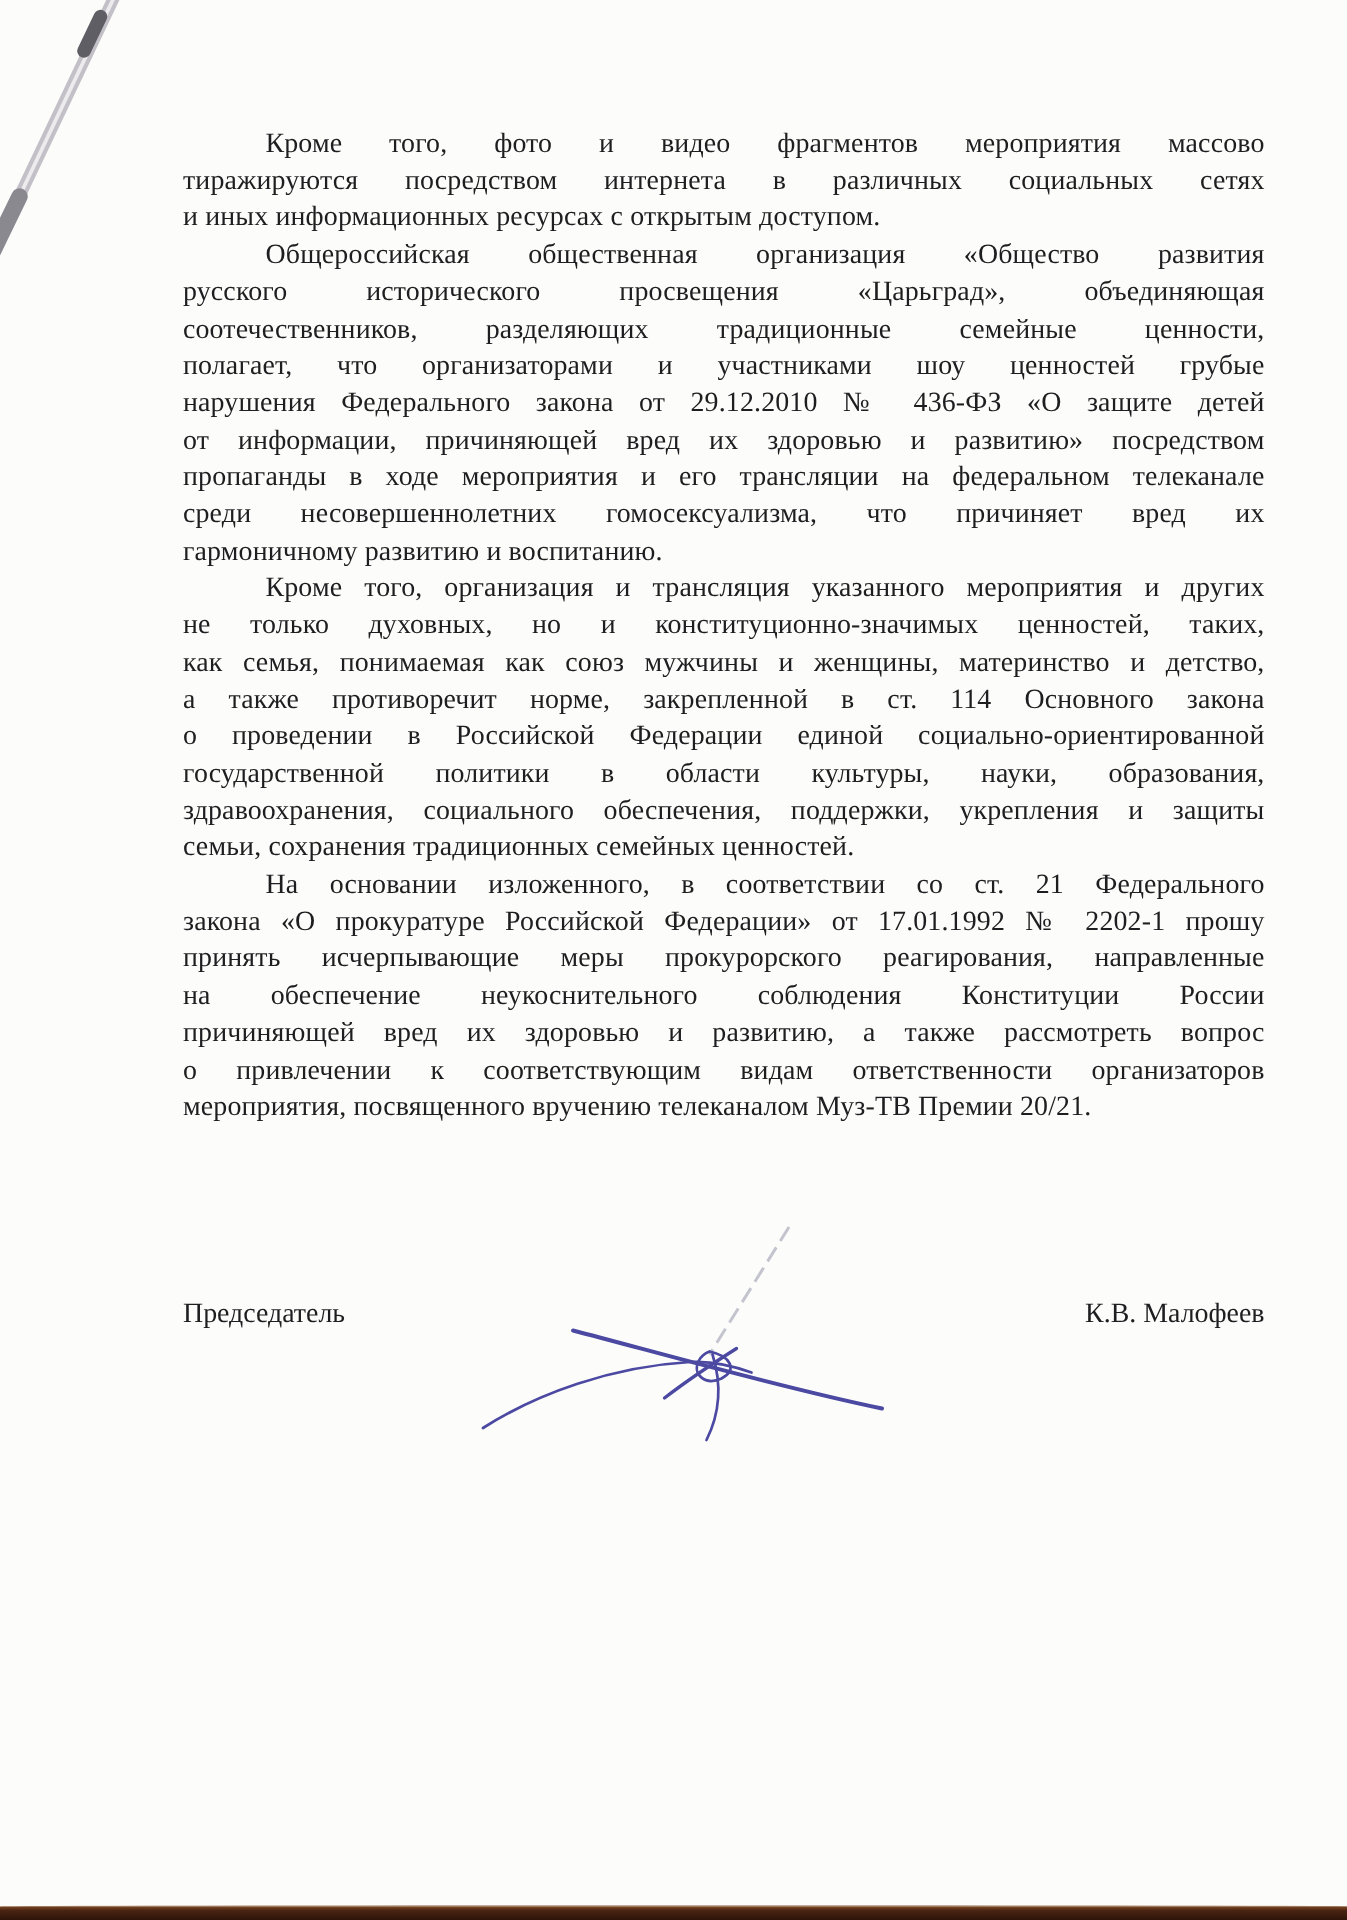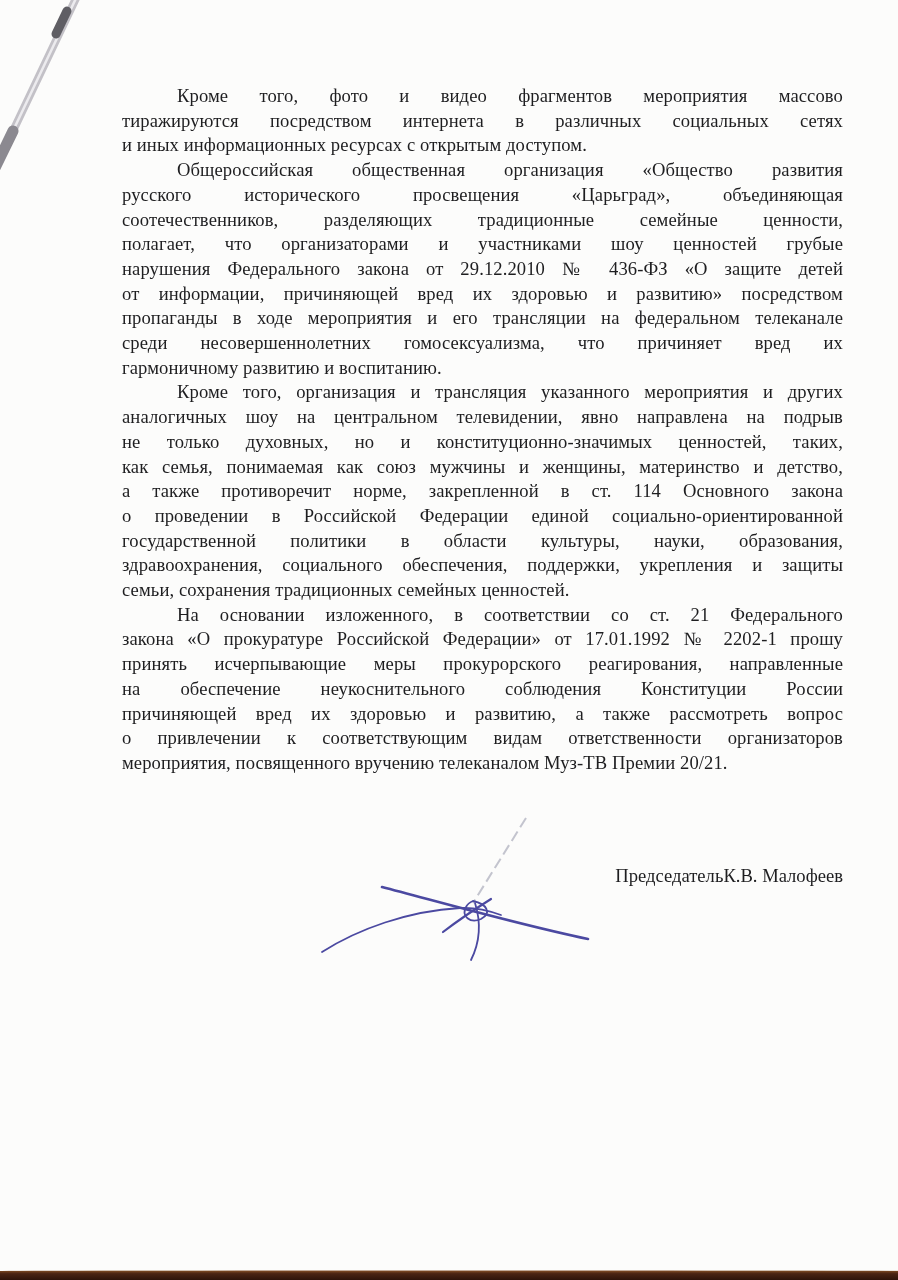--- a/index.html
+++ b/index.html
@@ -47,21 +47,21 @@
   .line.last {
     text-align-last: left;
     white-space: normal;
   }
   .signoff {
     position: absolute;
     left: 122px;
     top: 864px;
     width: 721px;
     display: flex;
-    justify-content: flex-end;
+    justify-content: space-between;
     font-size: 18.6px;
     line-height: 24px;
   }
   .signature-svg {
     position: absolute;
     left: 295px;
     top: 805px;
     width: 335px;
     height: 172px;
   }
@@ -110,21 +110,20 @@
       <div class="line first">Общероссийская общественная организация «Общество развития</div>
       <div class="line">русского исторического просвещения «Царьград», объединяющая</div>
       <div class="line">соотечественников, разделяющих традиционные семейные ценности,</div>
       <div class="line">полагает, что организаторами и участниками шоу ценностей грубые</div>
       <div class="line">нарушения Федерального закона от 29.12.2010 № 436-ФЗ «О защите детей</div>
       <div class="line">от информации, причиняющей вред их здоровью и развитию» посредством</div>
       <div class="line">пропаганды в ходе мероприятия и его трансляции на федеральном телеканале</div>
       <div class="line">среди несовершеннолетних гомосексуализма, что причиняет вред их</div>
       <div class="line last">гармоничному развитию и воспитанию.</div>
       <div class="line first">Кроме того, организация и трансляция указанного мероприятия и других</div>
-      <div class="line">аналогичных шоу на центральном телевидении, явно направлена на подрыв</div>
       <div class="line">не только духовных, но и конституционно-значимых ценностей, таких,</div>
       <div class="line">как семья, понимаемая как союз мужчины и женщины, материнство и детство,</div>
       <div class="line">а также противоречит норме, закрепленной в ст. 114 Основного закона</div>
       <div class="line">о проведении в Российской Федерации единой социально-ориентированной</div>
       <div class="line">государственной политики в области культуры, науки, образования,</div>
       <div class="line">здравоохранения, социального обеспечения, поддержки, укрепления и защиты</div>
       <div class="line last">семьи, сохранения традиционных семейных ценностей.</div>
       <div class="line first">На основании изложенного, в соответствии со ст. 21 Федерального</div>
       <div class="line">закона «О прокуратуре Российской Федерации» от 17.01.1992 № 2202-1 прошу</div>
       <div class="line">принять исчерпывающие меры прокурорского реагирования, направленные</div>

